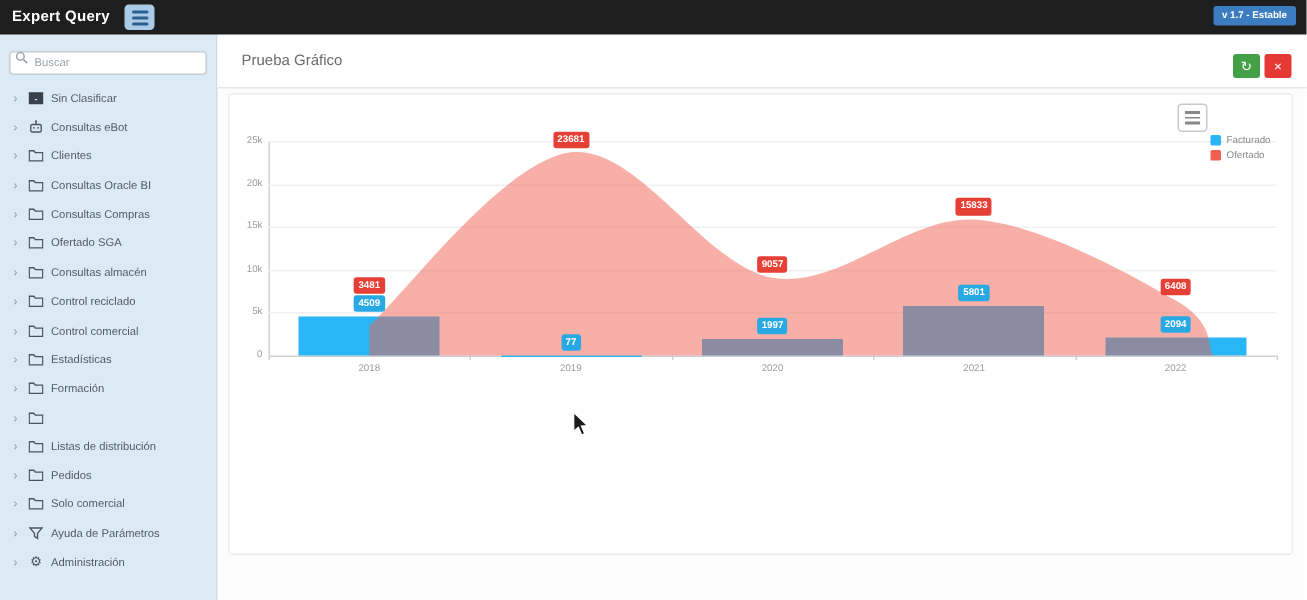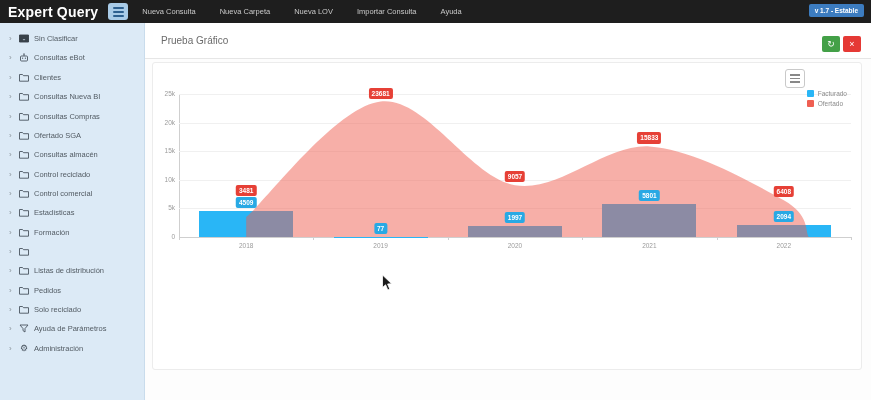--- a/index.html
+++ b/index.html
@@ -2,21 +2,21 @@
 <html><head>
 <meta charset="utf-8">
 <style>
   * { margin:0; padding:0; box-sizing:border-box; }
   html,body { width:871px; height:400px; overflow:hidden; background:#fff;
     font-family:"Liberation Sans", sans-serif; }
 
   
   .navbar { position:absolute; left:0; top:0; width:871px; height:23px;
     background:#1e1e1e; display:flex; align-items:center; z-index:30; }
-  .brand { color:#fff; font-size:14px; font-weight:bold; padding:0 10px 0 8px; letter-spacing:.2px;text-align:center; }
+  .brand { color:#fff; font-size:10px; font-weight:bold; padding:0 10px 0 8px; letter-spacing:.2px;text-align:center; }
   .menu-btn { width:20px; height:17px; background:#a9cbe7; border-radius:3px;
     display:flex; flex-direction:column; justify-content:center; gap:2px;
     align-items:center; margin-right:14px; cursor:pointer; }
   .menu-btn i { display:block; width:11px; height:2px; background:#2d5f8e; border-radius:1px; }
   .nav-items { display:flex; align-items:center; gap:24px; }
   .nav-item { color:#c9c9c9; font-size:7.5px; cursor:pointer; white-space:nowrap; }
   .ver-badge { position:absolute; right:7px; top:4px; background:#3c7cc0; color:#fff;
     font-size:6.5px; font-weight:bold; padding:3px 6px; border-radius:2px; }
 
   
@@ -80,31 +80,31 @@
 </head>
 <body>
 
 <nav class="navbar">
   <span class="brand">Expert Query</span>
   <div class="menu-btn">
     <i></i>
       <i></i>
       <i></i>
   </div>
-  <div class="nav-items">
-      <span class="nav-item">Nueva Consulta</span>
-      <span class="nav-item">Nueva Carpeta</span>
-      <span class="nav-item">Nueva LOV</span>
-      <span class="nav-item">Importar Consulta</span>
-      <span class="nav-item">Ayuda</span>
-    </div>
   <span class="ver-badge">v 1.7 - Estable</span>
 </nav>
 
 <aside class="sidebar">
+  <div class="search-wrap">
+    <svg class="search-icon" viewBox="0 0 10 10">
+      <circle cx="4" cy="4" r="2.8" fill="none" stroke="#98a2aa" stroke-width="1.1"></circle>
+      <line x1="6.2" y1="6.2" x2="9" y2="9" stroke="#98a2aa" stroke-width="1.1"></line>
+    </svg>
+    <input class="search-input" type="text" placeholder="Buscar" style="">
+  </div>
   <div class="tree">
       <div class="tree-item">
         <span class="chev">›</span>
         <span class="t-icon">
           <svg width="10" height="9" viewBox="0 0 10 9">
             <path d="M0.5,1 h9 v7 h-9 z M0.5,5 h3 l0.7,1.2 h1.6 L6.5,5 h3" fill="#39424a" stroke="#39424a" stroke-width="0.9"></path>
           </svg>
         </span>
         <span class="t-label">Sin Clasificar</span>
       </div>
@@ -130,21 +130,21 @@
         </span>
         <span class="t-label">Clientes</span>
       </div>
       <div class="tree-item">
         <span class="chev">›</span>
         <span class="t-icon">
           <svg width="10" height="9" viewBox="0 0 10 9">
             <path d="M0.5,1.5 h3 l1,1.2 h5 v5.5 h-9 z" fill="none" stroke="#4a5560" stroke-width="0.9"></path>
           </svg>
         </span>
-        <span class="t-label">Consultas Nueva BI</span>
+        <span class="t-label">Consultas Oracle BI</span>
       </div>
       <div class="tree-item">
         <span class="chev">›</span>
         <span class="t-icon">
           <svg width="10" height="9" viewBox="0 0 10 9">
             <path d="M0.5,1.5 h3 l1,1.2 h5 v5.5 h-9 z" fill="none" stroke="#4a5560" stroke-width="0.9"></path>
           </svg>
         </span>
         <span class="t-label">Consultas Compras</span>
       </div>
@@ -228,21 +228,21 @@
         </span>
         <span class="t-label">Pedidos</span>
       </div>
       <div class="tree-item">
         <span class="chev">›</span>
         <span class="t-icon">
           <svg width="10" height="9" viewBox="0 0 10 9">
             <path d="M0.5,1.5 h3 l1,1.2 h5 v5.5 h-9 z" fill="none" stroke="#4a5560" stroke-width="0.9"></path>
           </svg>
         </span>
-        <span class="t-label">Solo reciclado</span>
+        <span class="t-label">Solo comercial</span>
       </div>
       <div class="tree-item">
         <span class="chev">›</span>
         <span class="t-icon">
           <svg width="10" height="9" viewBox="0 0 10 9">
             <path d="M1,1 h8 L6,4.6 V8 L4,6.6 V4.6 Z" fill="none" stroke="#4a5560" stroke-width="0.9"></path>
           </svg>
         </span>
         <span class="t-label">Ayuda de Parámetros</span>
       </div>

